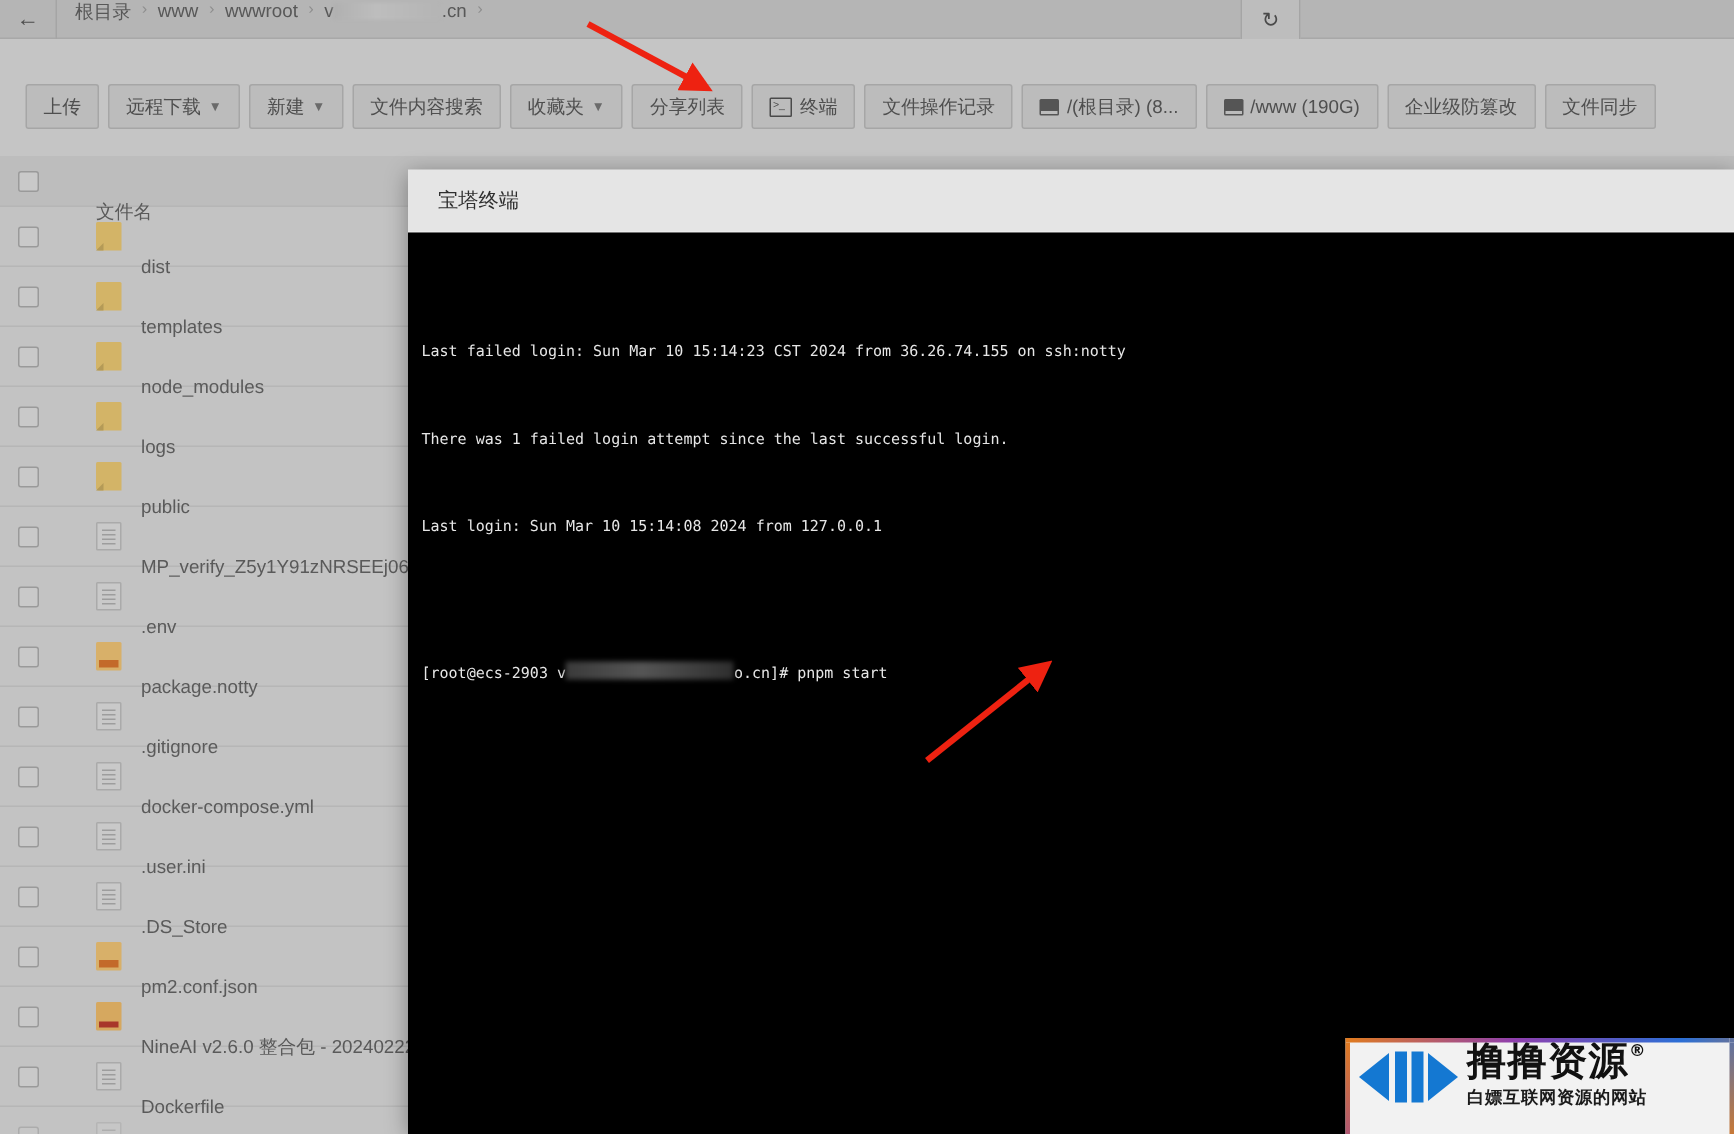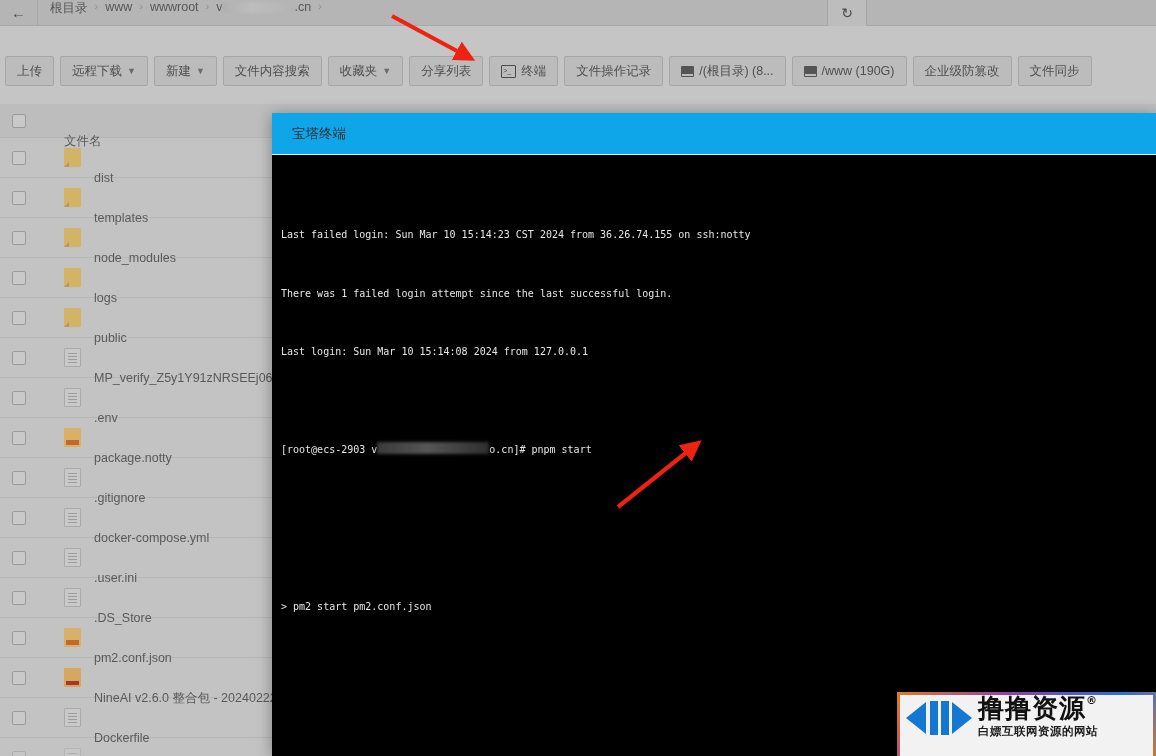--- a/index.html
+++ b/index.html
@@ -74,21 +74,21 @@
     margin-right: 289px;
   }
 
   
   #toolbar {
     position: absolute;
     left: 0; top: 48px;
     width: 1026px; height: 46px;
     display: flex;
     align-items: center;
-    padding-left: 5px;
+    padding-left: 17px;
     gap: 6px;
   }
   .tbtn {
     height: 30px;
     padding: 0 11px;
     background: #bcbcbc;
     border: 1px solid #a6a6a6;
     border-radius: 2px;
     display: flex;
     align-items: center;
@@ -198,21 +198,21 @@
 
   
   #terminal-modal {
     position: absolute;
     left: 272px; top: 113px;
     width: 884px; height: 643px;
     box-shadow: 0 2px 14px rgba(0,0,0,.35);
   }
   #terminal-titlebar {
     height: 42px;
-    background: #0ea5e9;
+    background: #e5e5e5;
     border-bottom: 1px solid #ececec;
     display: flex;
     align-items: center;
     padding-left: 20px;
   }
   #terminal-title {
     font-size: 13.5px;
     color: #2f2f2f;
   }
   #terminal-body {
@@ -443,21 +443,20 @@
 
       <div class="t-line">Last failed login: Sun Mar 10 15:14:23 CST 2024 from 36.26.74.155 on ssh:notty</div>
       <div class="t-line">There was 1 failed login attempt since the last successful login.</div>
       <div class="t-line">Last login: Sun Mar 10 15:14:08 2024 from 127.0.0.1</div>
 
 
       <div class="t-line"><span>[root@ecs-2903 v</span><span class="blur-inline" style="width:112px;"></span><span>o.cn]# pnpm start</span></div>
 
       <div class="blank"></div>
 
-      <div class="t-line">&gt; pm2 start pm2.conf.json</div>
 
       
 
       
       
 
       
 
       
     </div>

